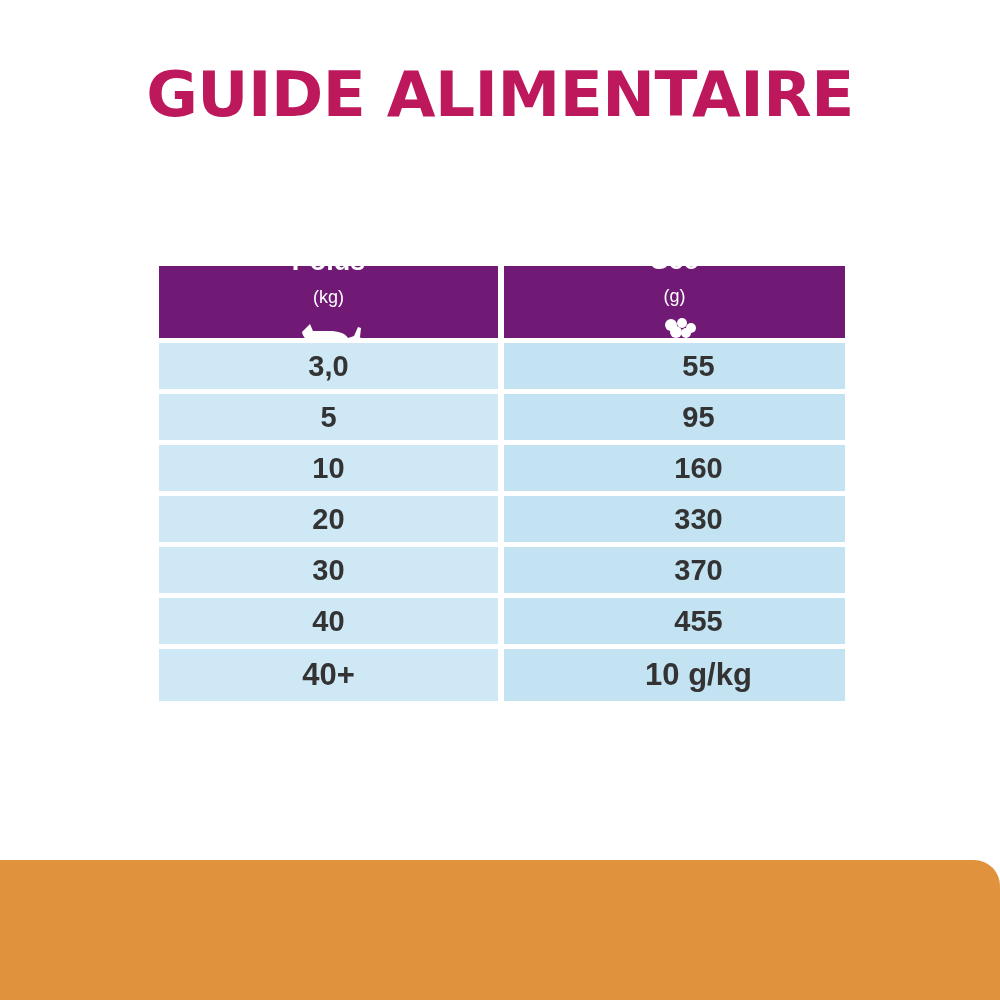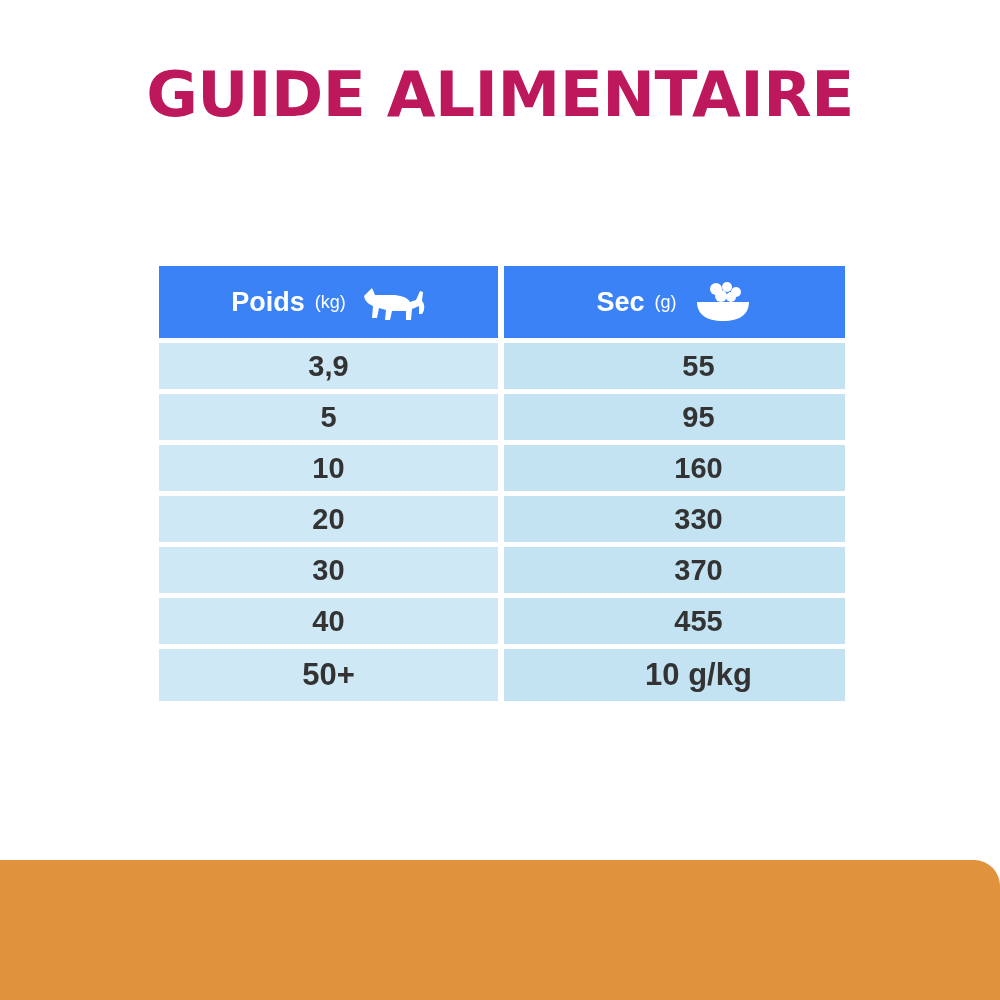--- a/index.html
+++ b/index.html
@@ -52,29 +52,30 @@
 
   .col {
     display: flex;
     flex-direction: column;
     gap: 5px;
   }
   .col.weight { width: 339px; }
   .col.dry    { width: 341px; }
 
   .head {
-    background: #3b82f6;
+    background: #701a75;
     color: #ffffff;
     height: 72px;
     display: flex;
     align-items: center;
     justify-content: center;
     gap: 10px;
     font-size: 27px;
     font-weight: 700;
+    flex-direction: column;
   }
   .head .unit {
     font-weight: 400;
     font-size: 18px;
   }
   .head .icon {
     display: inline-flex;
     align-items: center;
     justify-content: center;
     margin-left: 6px;
@@ -120,27 +121,27 @@
       <div class="col weight">
         <div class="head">
           <span>Poids</span>
           <span class="unit">(kg)</span>
           <span class="icon">
             <svg width="64" height="40" viewBox="0 0 64 40" aria-hidden="true">
               <path fill="#ffffff" d="M2 14 L10 6 L13 13 L30 13 C38 13 45 15 48 20 L54 18 L58 9 L61 10 L60 19 C63 22 63 28 60 32 L57 32 L57 24 L50 27 L49 38 L44 38 L44 29 L30 29 L28 38 L23 38 L24 28 L17 26 L15 36 L10 36 L11 24 C6 22 3 19 2 14 Z"></path>
             </svg>
           </span>
         </div>
-        <div class="cell">3,9</div>
+        <div class="cell">3,0</div>
         <div class="cell">5</div>
         <div class="cell">10</div>
         <div class="cell">20</div>
         <div class="cell">30</div>
         <div class="cell">40</div>
-        <div class="cell last">50+</div>
+        <div class="cell last">40+</div>
       </div>
 
       <div class="col dry">
         <div class="head">
           <span>Sec</span>
           <span class="unit">(g)</span>
           <span class="icon">
             <svg width="60" height="42" viewBox="0 0 60 42" aria-hidden="true">
               <circle fill="#ffffff" cx="23" cy="8" r="6"></circle>
               <circle fill="#ffffff" cx="34" cy="6" r="5"></circle>

